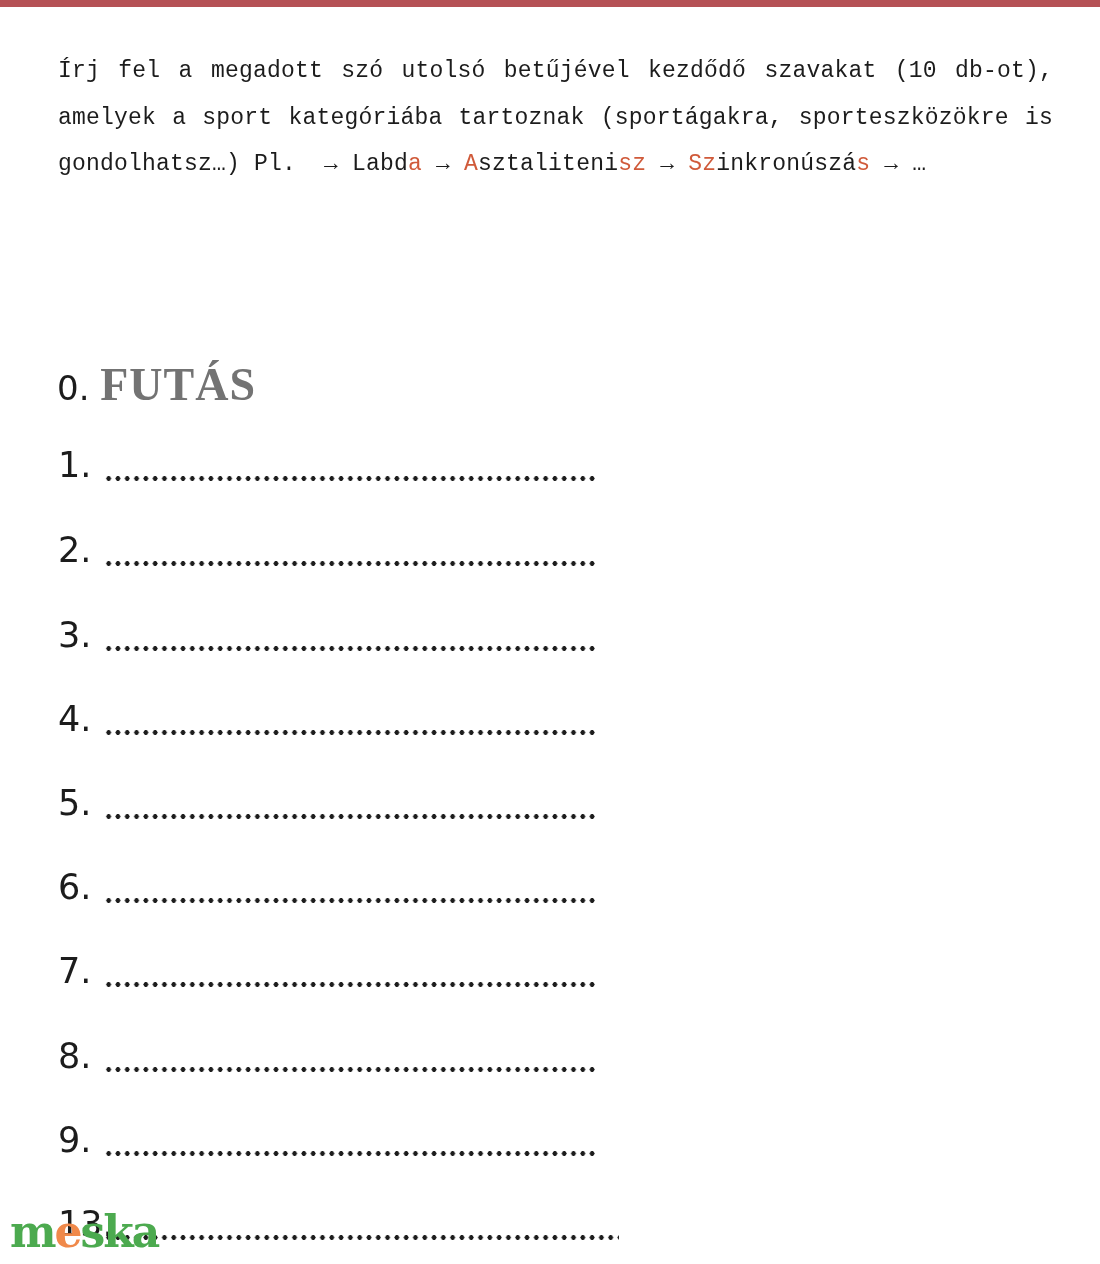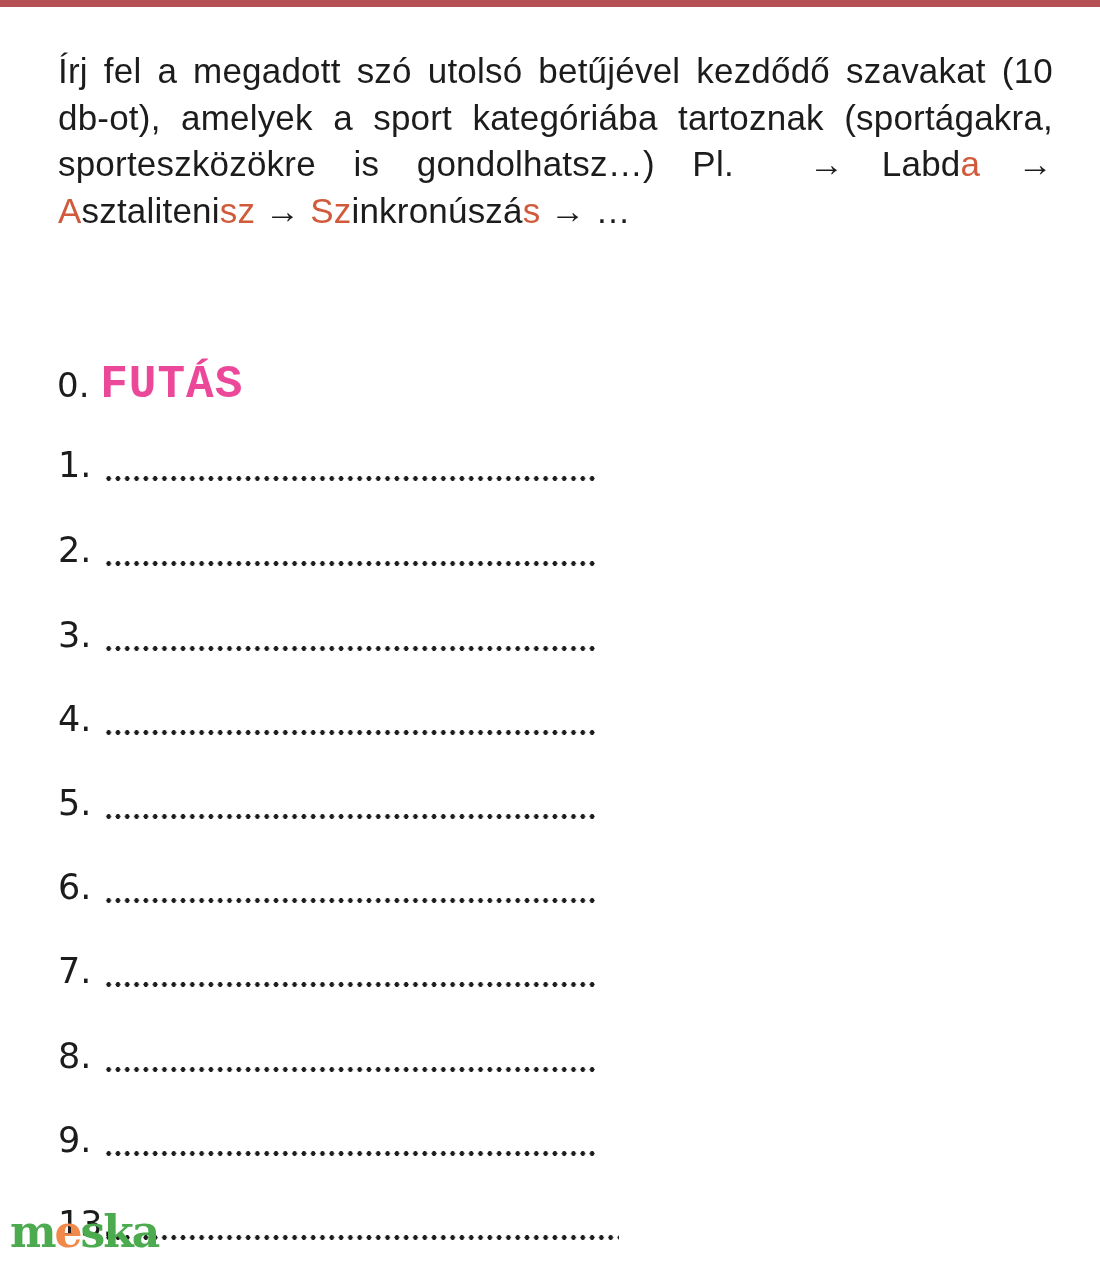--- a/index.html
+++ b/index.html
@@ -4,28 +4,28 @@
   <style>
     html, body { margin: 0; padding: 0; }
     body {
       width: 1100px; height: 1264px; position: relative; overflow: hidden;
       background: #ffffff; color: #1c1c1c;
       font-family: "DejaVu Sans", sans-serif;
     }
     .top-bar { position: absolute; left: 0; top: 0; width: 1100px; height: 7px; background: #b55155; }
     .instructions {
       position: absolute; left: 58px; top: 48px; width: 995px;
-      font-size: 35px; line-height: 46.5px; text-align: justify; letter-spacing: 0.2px;
-      font-family: Liberation Sans, sans-serif; font-weight: normal;
+      font-size: 23px; line-height: 46.5px; text-align: justify; letter-spacing: 0.2px;
+      font-family: Liberation Mono, monospace; font-weight: normal;
     }
     .hl { color: #d05a3a; }
     .heading {
       position: absolute; left: 57px; top: 355px; font-size: 34px; line-height: 60px;
     }
-    .heading .word { color: #ec4899; font-weight: bold; font-size: 46px; font-family: Liberation Mono, monospace; letter-spacing: 1px; }
+    .heading .word { color: #737373; font-weight: bold; font-size: 46px; font-family: Liberation Serif, serif; letter-spacing: 1px; }
     .line {
       position: absolute; left: 58px; width: 560px; height: 50px;
       font-size: 35px; line-height: 50px; white-space: nowrap;
     }
     .line .num { display: inline-block; }
     .dots {
       position: absolute; left: 46px; bottom: 9px; height: 5px; width: 493px;
       background-image: radial-gradient(circle, #1c1c1c 2.2px, transparent 2.6px);
       background-size: 9.3px 5px; background-repeat: repeat-x; background-position: 0 0;
     }

